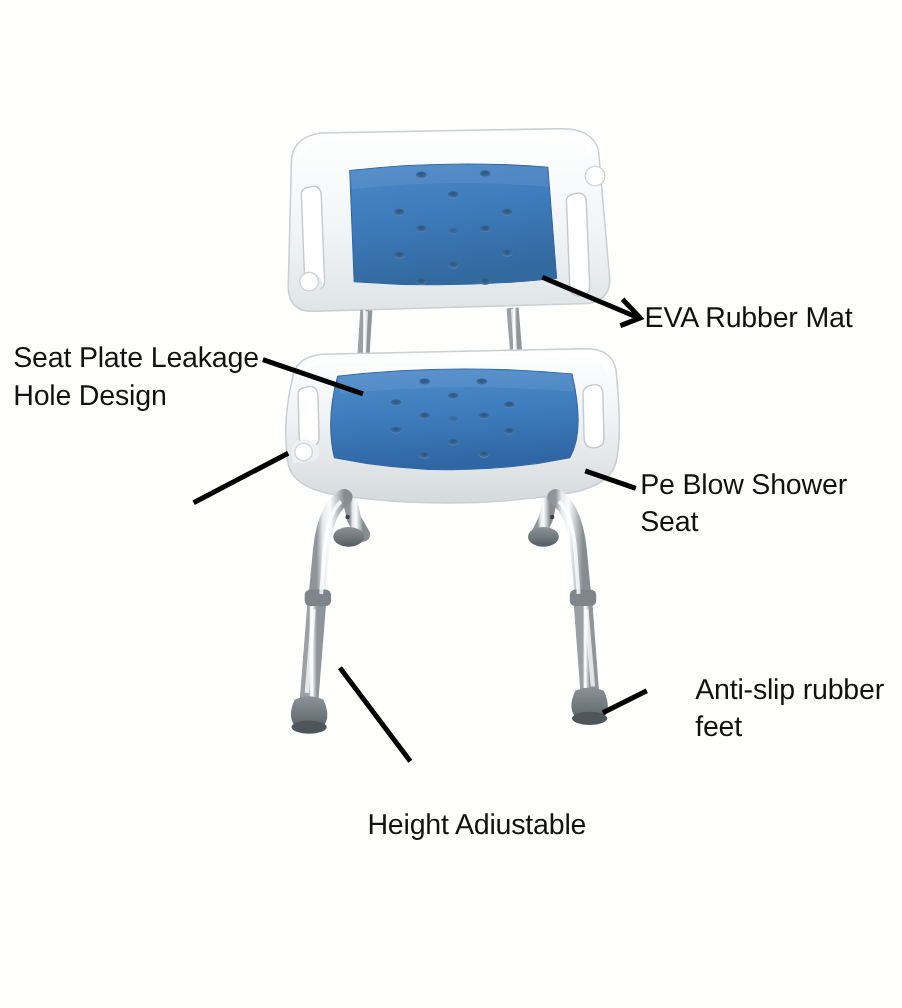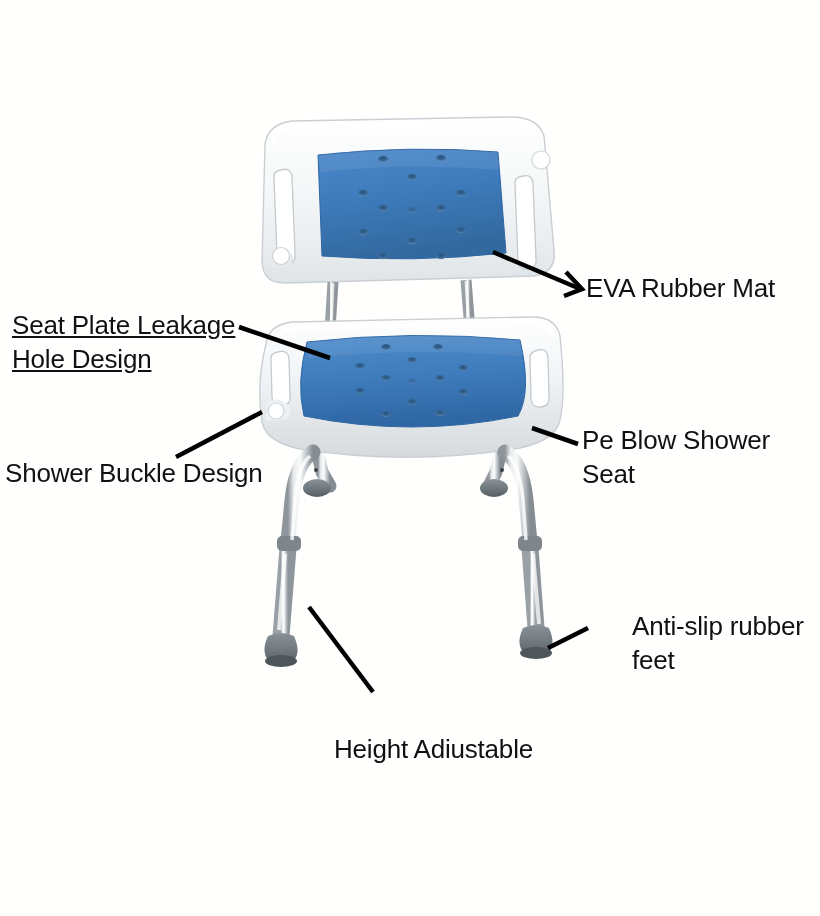--- a/index.html
+++ b/index.html
@@ -202,23 +202,22 @@
       <path d="M548 648 L588 628" stroke="#000000" stroke-width="4.5" fill="none"></path>
     </g>
 
     <g>
       <path d="M309 607 L373 692" stroke="#000000" stroke-width="4.5" fill="none"></path>
     </g>
   </svg>
 
   <div class="label r" style="left:586px;top:271px;width:226px;">EVA Rubber Mat</div>
 
-  <div class="label l" style="left:12px;top:308px;width:250px;text-decoration:underline;">Seat Plate Leakage Hole Design</div>
-
-  <div class="label l" style="left:5px;top:456px;width:290px;">Shower Buckle Design</div>
+  <div class="label l" style="left:12px;top:308px;width:250px;">Seat Plate Leakage Hole Design</div>
+
 
   <div class="label r" style="left:582px;top:423px;width:232px;">Pe Blow Shower Seat</div>
 
   <div class="label r" style="left:592px;top:609px;width:214px;margin-left:40px;">Anti-slip rubber feet</div>
 
   <div class="label" style="left:334px;top:694px;width:260px;margin-top:38px;">Height Adiustable</div>
 
 </div>
 
 </body></html>

